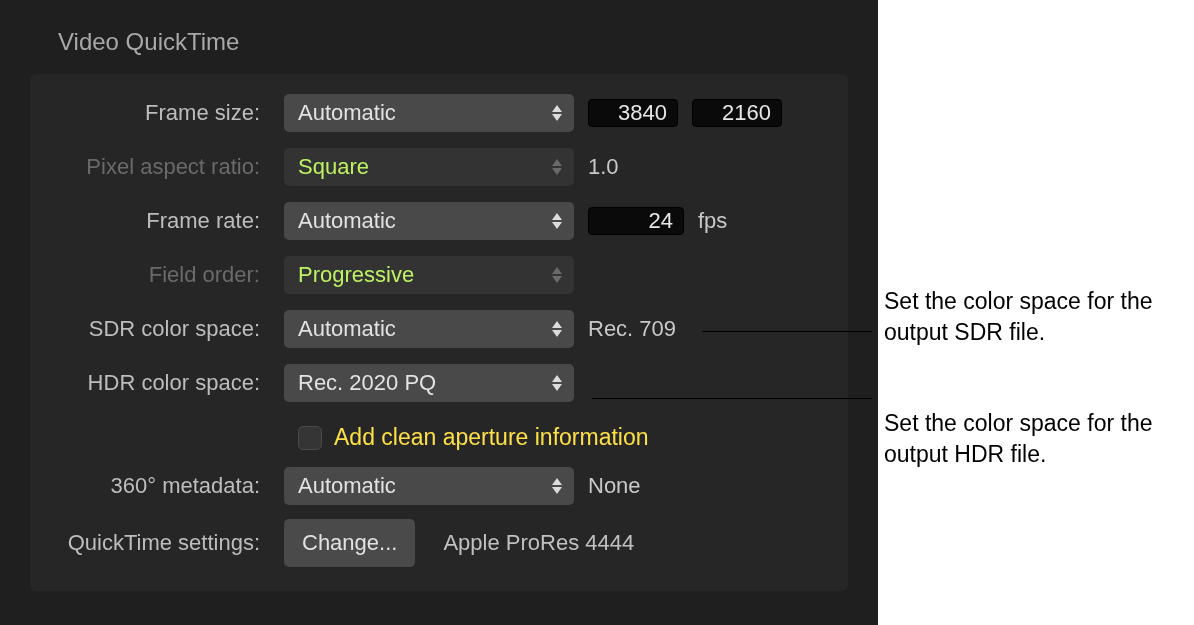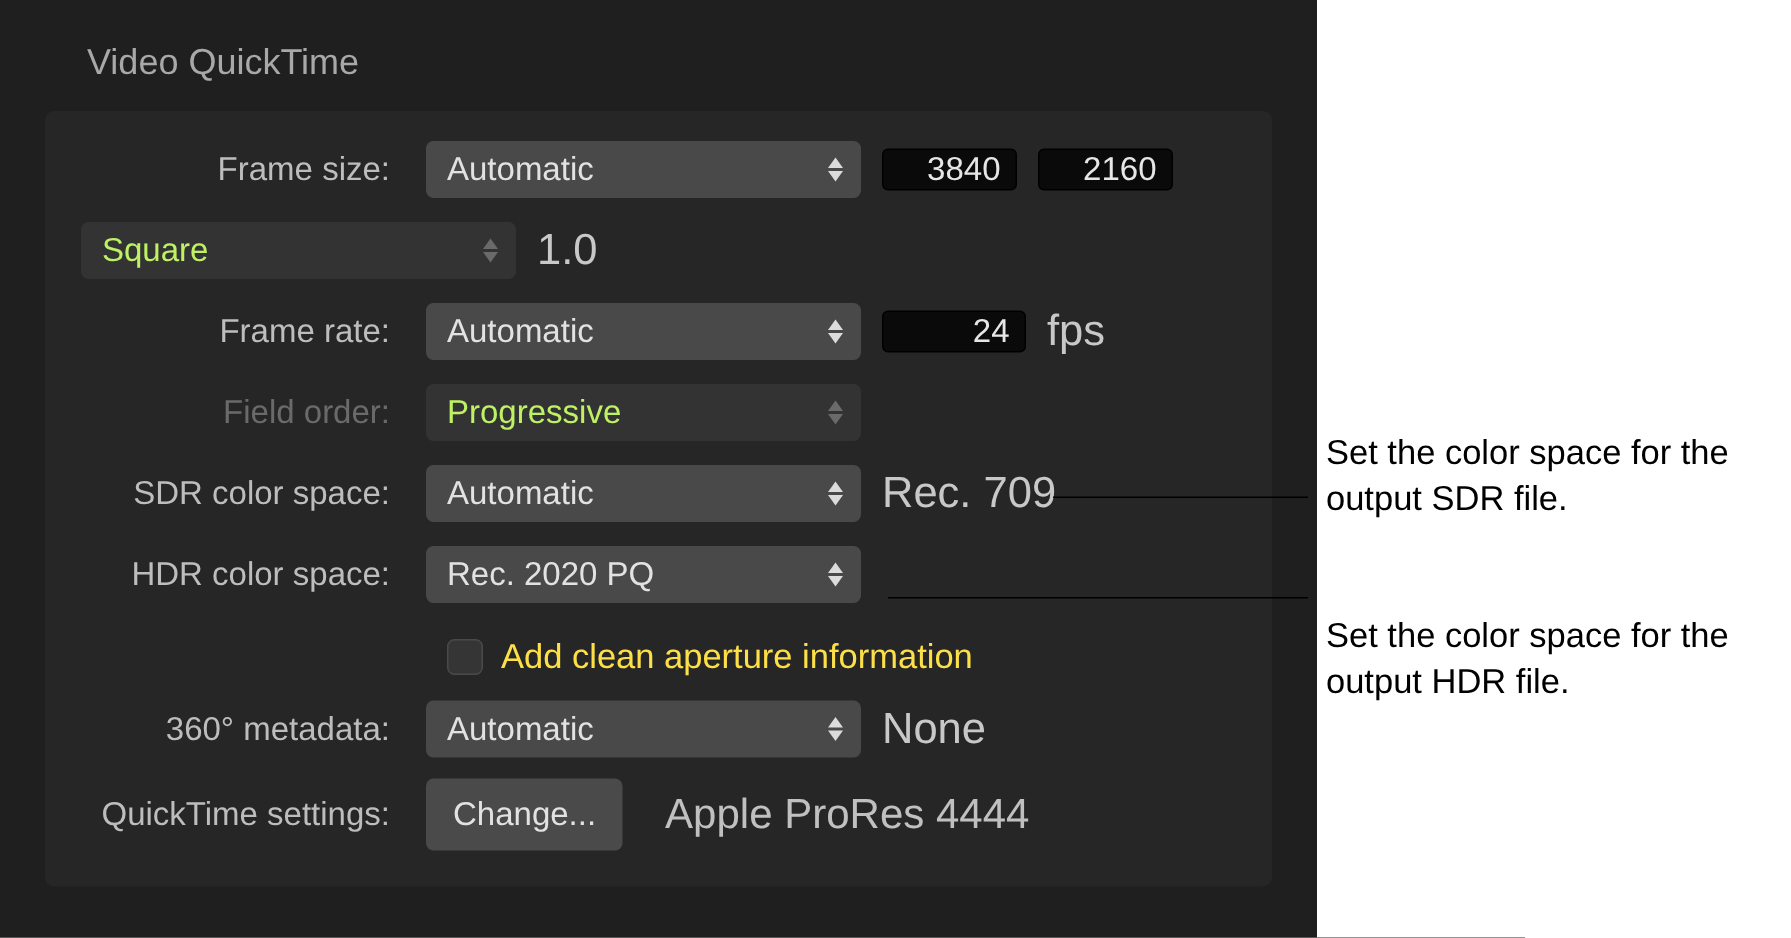--- a/index.html
+++ b/index.html
@@ -89,21 +89,21 @@
     border-radius: 4px;
     color: #e6e6e6;
     font-size: 22px;
     display: flex;
     align-items: center;
     justify-content: flex-end;
     padding: 0 10px;
     margin-left: 14px;
   }
   .suffix {
-    font-size: 29px;
+    font-size: 22px;
     color: #c8c8c8;
     margin-left: 14px;
   }
   .btn {
     height: 48px;
     background: #4a4a4a;
     border-radius: 5px;
     display: inline-flex;
     align-items: center;
     padding: 0 18px;
@@ -124,21 +124,21 @@
     border-radius: 5px;
     background: #353535;
     border: 1px solid #4a4a4a;
     margin-right: 12px;
   }
   .checkbox-label {
     font-size: 23px;
     color: #fde047;
   }
   .plain {
-    font-size: 28px;
+    font-size: 22px;
     color: #c0c0c0;
     margin-left: 16px;
   }
   
   .callout {
     position: absolute;
     font-size: 23px;
     line-height: 1.35;
     color: #000;
     width: 310px;
@@ -167,20 +167,21 @@
           <svg width="14" height="9">
               <polygon class="tri" points="2,1 12,1 7,8"></polygon>
             </svg>
         </span>
       </div>
       <div class="numbox">3840</div>
       <div class="numbox">2160</div>
     </div>
 
     <div class="row disabled">
+      <div class="row-label">Pixel aspect ratio:</div>
       <div class="combo disabled">
         <span>Square</span>
         <span class="stepper">
           <svg width="14" height="9">
               <polygon class="tri" points="7,1 12,8 2,8"></polygon>
             </svg>
           <svg width="14" height="9">
               <polygon class="tri" points="2,1 12,1 7,8"></polygon>
             </svg>
         </span>

